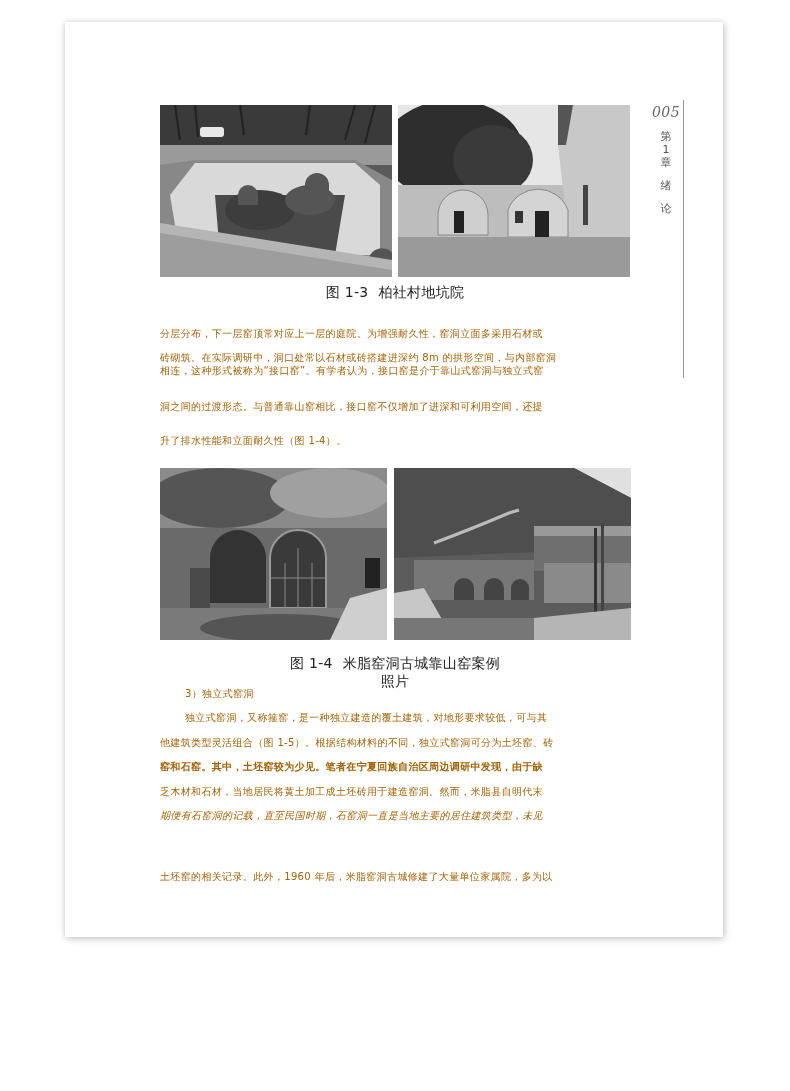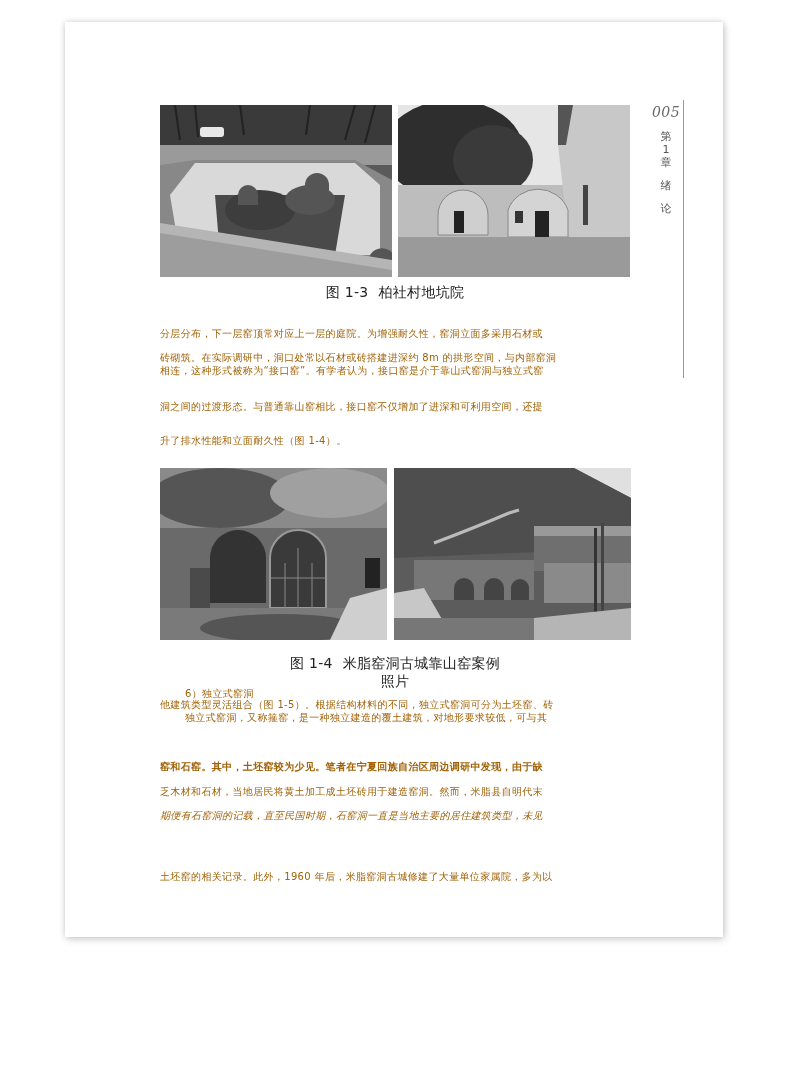--- a/index.html
+++ b/index.html
@@ -153,19 +153,19 @@
     <rect x="207" y="55" width="3" height="115" fill="#444"></rect>
     <polygon points="0,125 30,120 60,172 0,172" fill="#c7c7c7"></polygon>
     <rect x="0" y="150" width="237" height="22" fill="#777"></rect>
     <polygon points="140,150 237,140 237,172 140,172" fill="#b5b5b5"></polygon>
   </svg>
 </div>
 <div class="caption" style="left:285px;top:655px;width:220px;">
   <span class="num">图 1-4</span><span>米脂窑洞古城靠山窑案例照片</span>
 </div>
 
-<div class="body-line indent" style="top:685px;">6）独立式窑洞</div>
+<div class="body-line indent" style="top:685px;">3）独立式窑洞</div>
 <div class="body-line indent" style="top:709px;">独立式窑洞，又称箍窑，是一种独立建造的覆土建筑，对地形要求较低，可与其</div>
-<div class="body-line" style="top:696px;">他建筑类型灵活组合（图 1-5）。根据结构材料的不同，独立式窑洞可分为土坯窑、砖</div>
+<div class="body-line" style="top:734px;">他建筑类型灵活组合（图 1-5）。根据结构材料的不同，独立式窑洞可分为土坯窑、砖</div>
 <div class="body-line" style="top:758px;font-weight:bold;">窑和石窑。其中，土坯窑较为少见。笔者在宁夏回族自治区周边调研中发现，由于缺</div>
 <div class="body-line" style="top:783px;font-family:Liberation Serif, serif;">乏木材和石材，当地居民将黄土加工成土坯砖用于建造窑洞。然而，米脂县自明代末</div>
 <div class="body-line" style="top:807px;font-style:italic;">期便有石窑洞的记载，直至民国时期，石窑洞一直是当地主要的居住建筑类型，未见</div>
 <div class="body-line" style="top:868px;">土坯窑的相关记录。此外，1960 年后，米脂窑洞古城修建了大量单位家属院，多为以</div>
 
 </body></html>

